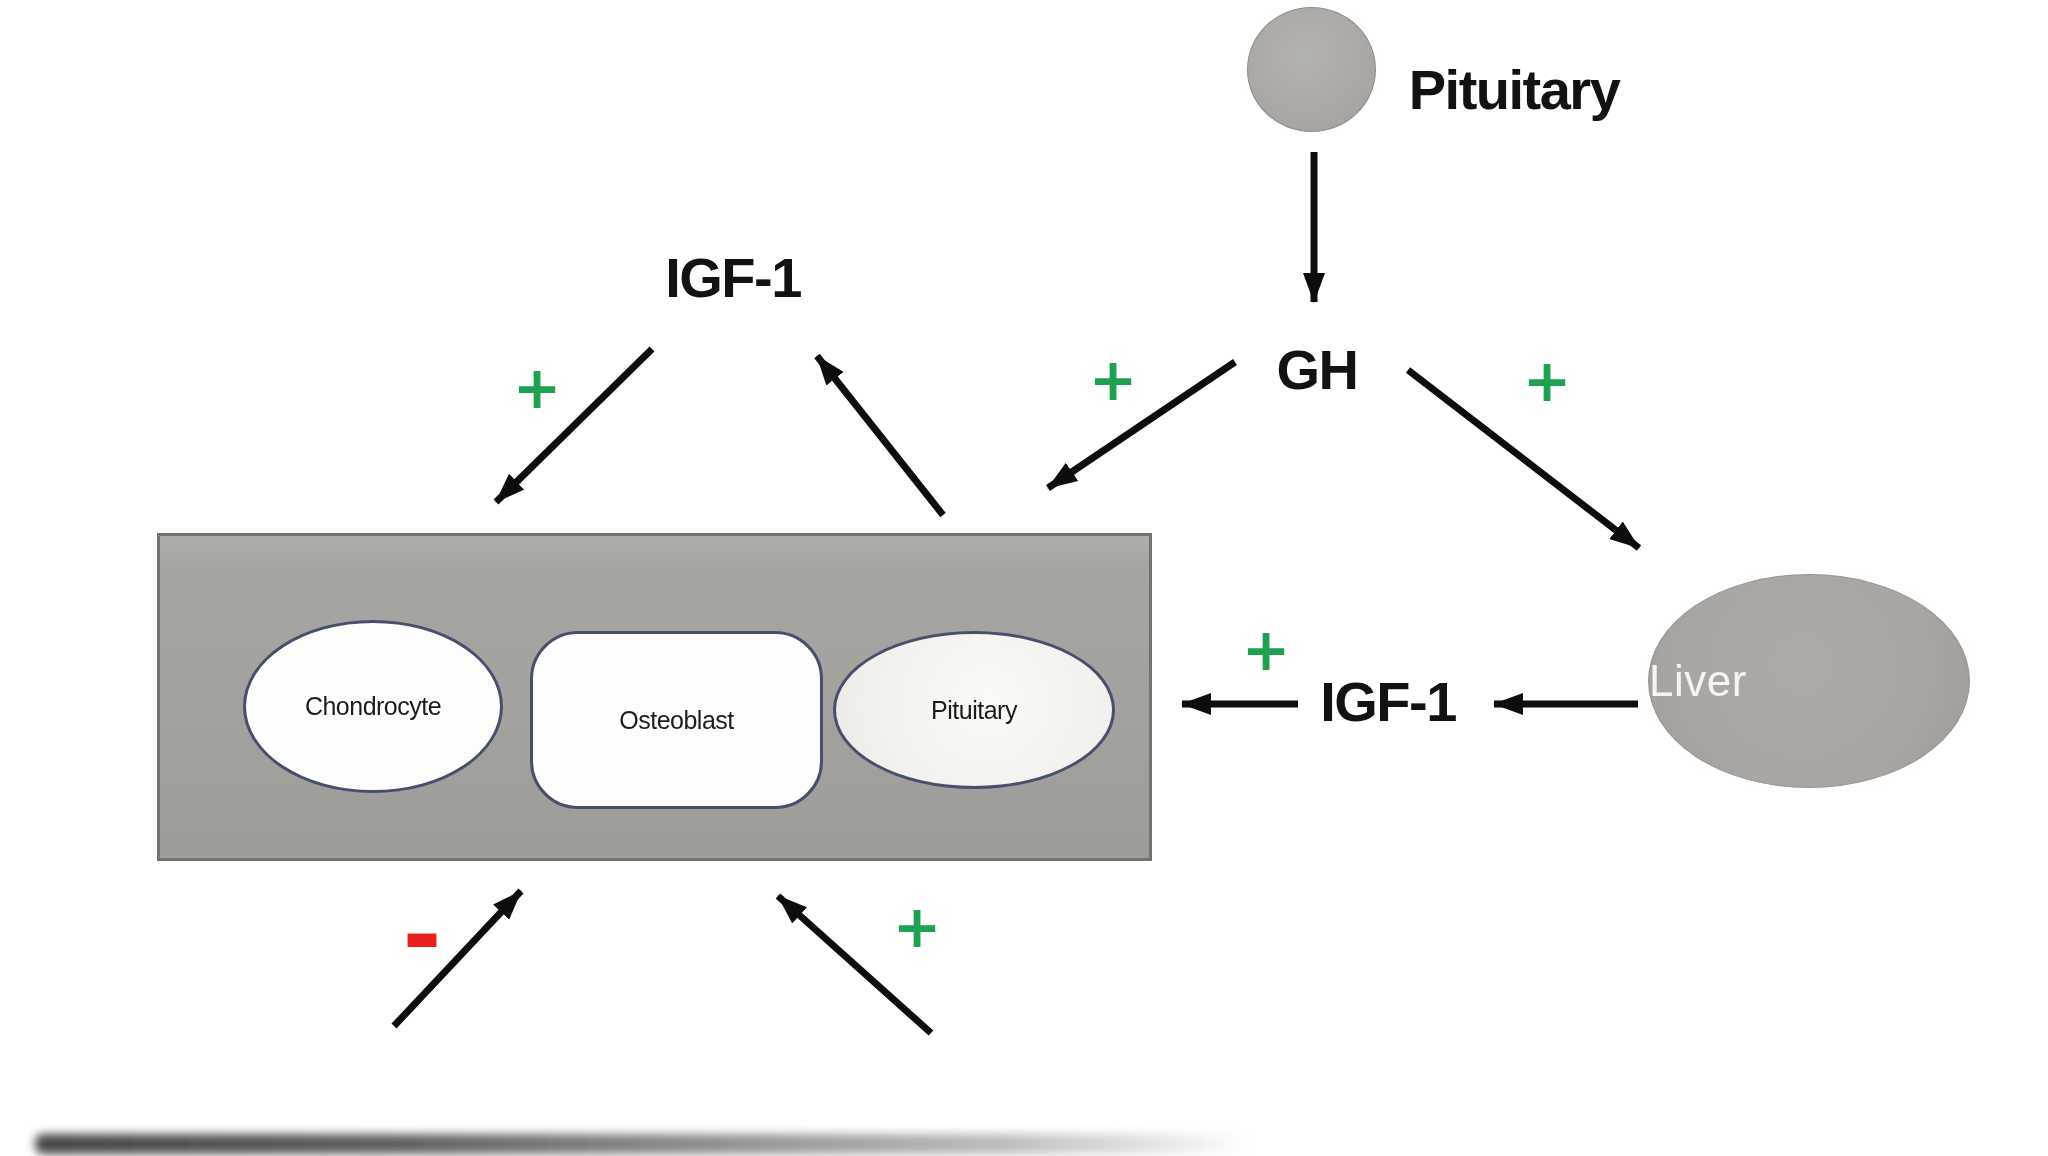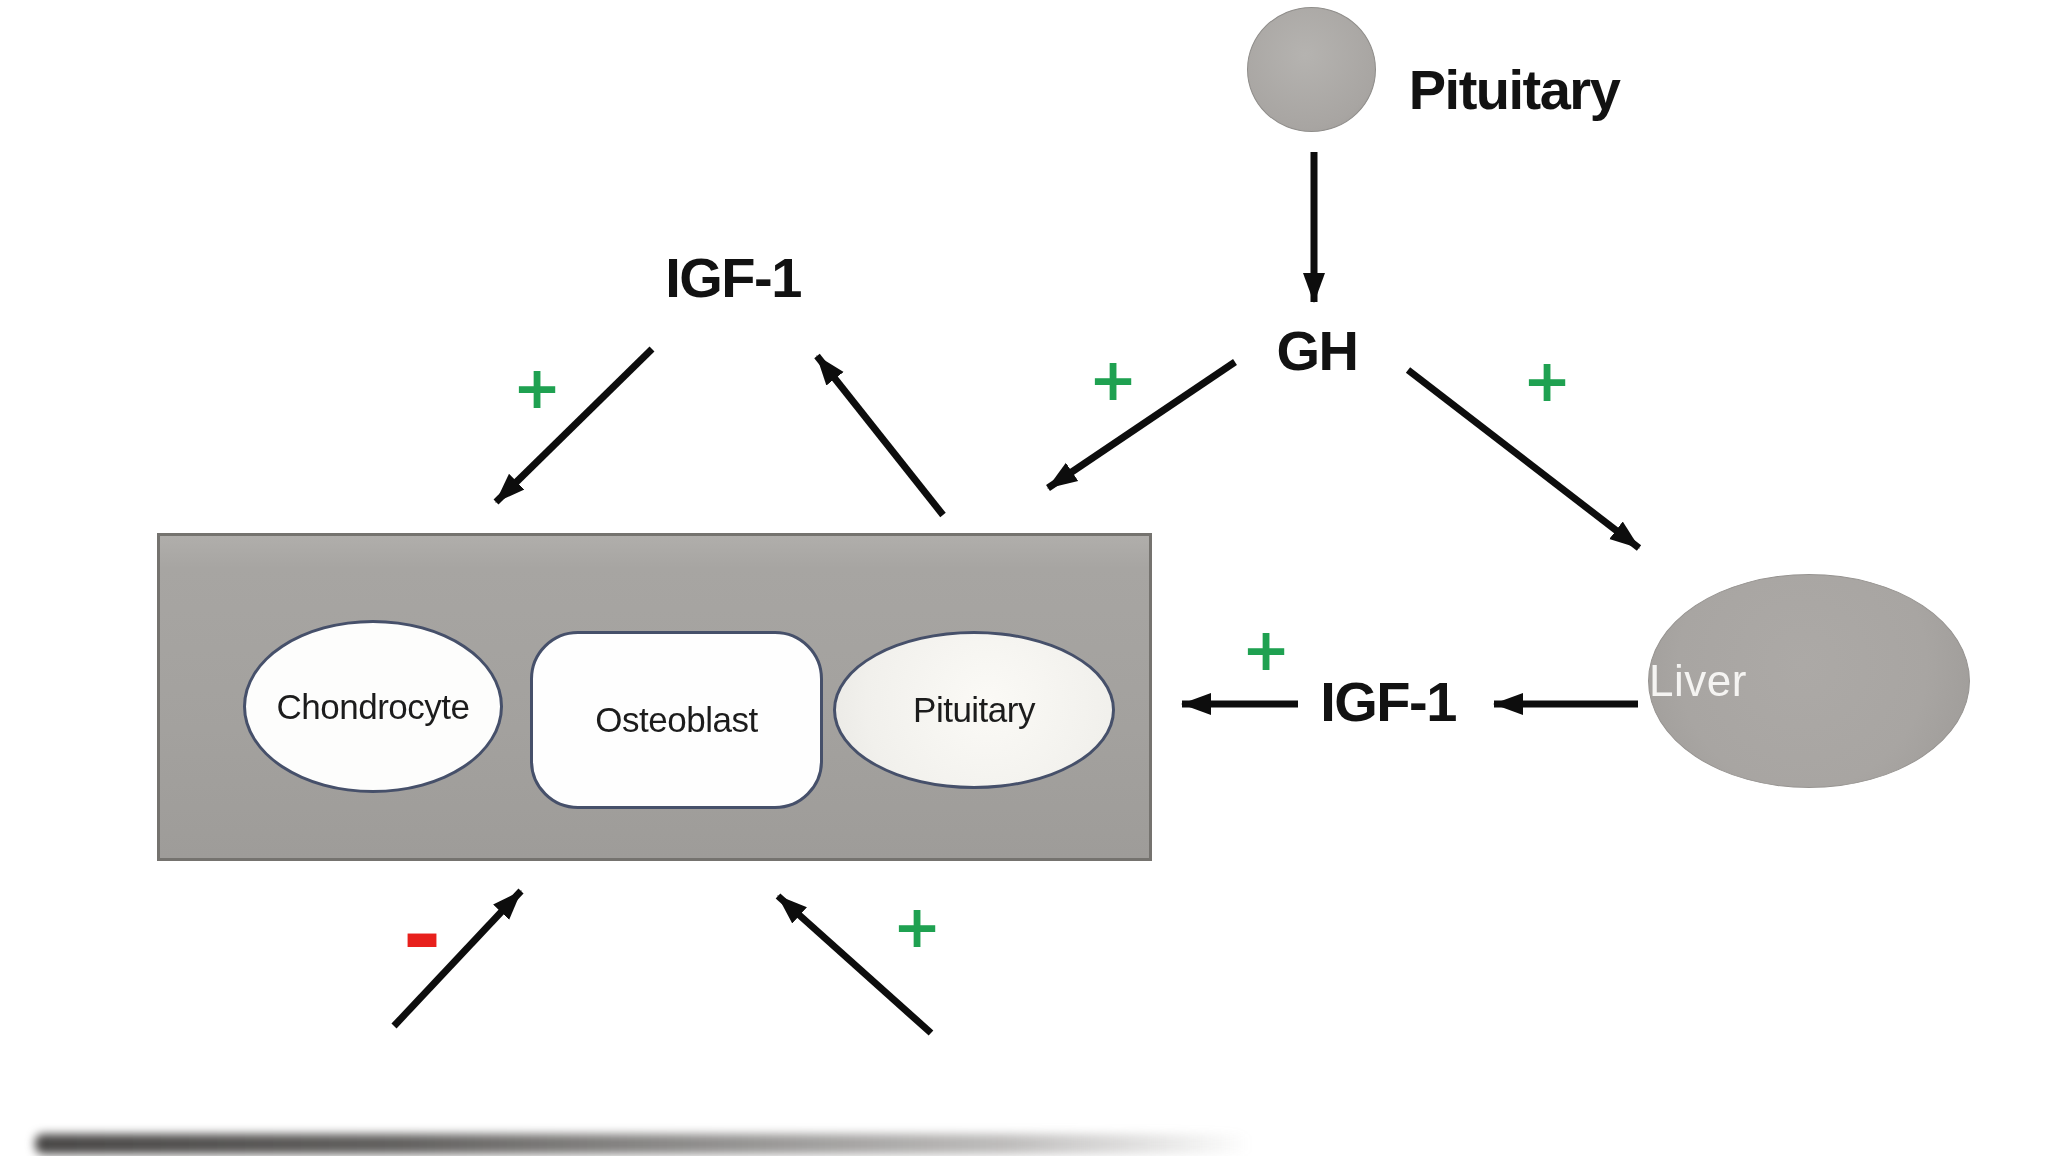--- a/index.html
+++ b/index.html
@@ -33,34 +33,34 @@
   
   .bone-box{
     position:absolute;left:157px;top:533px;width:995px;height:328px;
     background:linear-gradient(#b0aeab 0%, #a7a5a2 10%, var(--boxFill,#a3a19e) 60%, #9e9c99 100%);
     border:3px solid var(--boxBorder,#75736f);
     box-sizing:border-box;
   }
   .cell{
     position:absolute;display:flex;align-items:center;justify-content:center;
     border:3px solid var(--cellBorder,#46506a);
-    font-size:35px;letter-spacing:-0.5px;color:#1c1c1c;
+    font-size:25px;letter-spacing:-0.5px;color:#1c1c1c;
   }
   .cell-chondrocyte{left:243px;top:620px;width:254px;height:167px;border-radius:50%;background:#fdfdfc;}
   .cell-osteoblast{left:530px;top:619px;width:287px;height:172px;border-radius:48px;background:#fefefe;margin-top:12px;}
   .cell-osteoclast{left:833px;top:631px;width:276px;height:152px;border-radius:50%;
     background:radial-gradient(circle at 55% 45%, #fbfaf6 0%, #f1f0ec 70%, #e9e8e4 100%);}
 
   
   .lbl{
     position:absolute;transform:translate(-50%,-50%);
     font-weight:bold;font-size:56px;letter-spacing:-1.5px;white-space:nowrap;color:#121212;
   }
   .lbl-pituitary{left:1514px;top:89px;}
-  .lbl-gh{left:1317px;top:350px;}
+  .lbl-gh{left:1317px;top:369px;}
   .lbl-igf1-top{left:733px;top:277px;}
   .lbl-igf1-mid{left:1388px;top:701px;}
   .lbl-cortisol{left:355px;top:1083px;}
   .lbl-pth{left:992px;top:1088px;}
 
   
   .sign{
     position:absolute;transform:translate(-50%,-50%);
     font-family:"DejaVu Sans",sans-serif;font-weight:bold;line-height:1;white-space:nowrap;
   }

